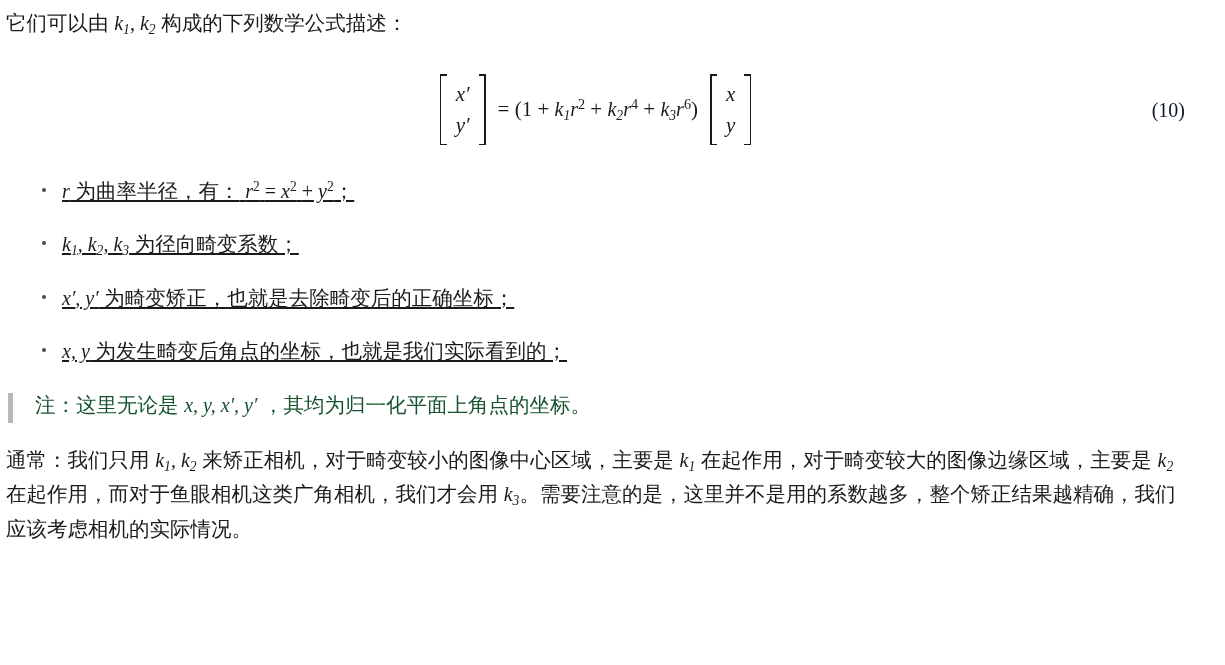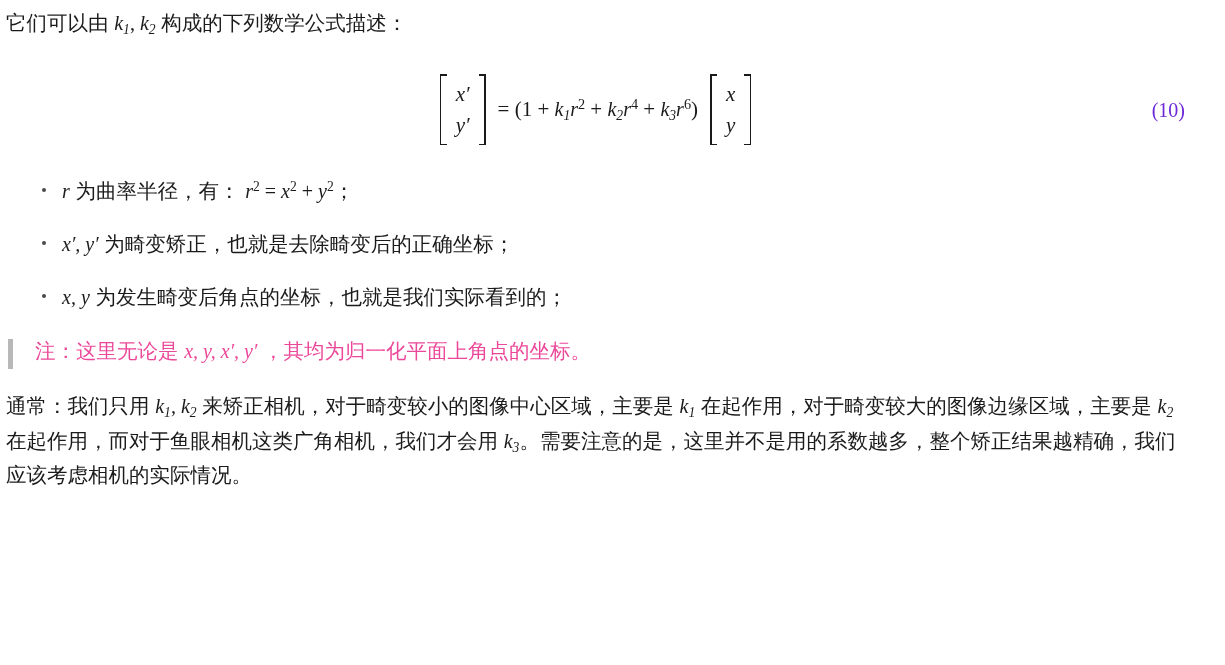--- a/index.html
+++ b/index.html
@@ -70,21 +70,21 @@
     align-items: center;
     height: 86px;
   }
   .eq-tag {
     position: absolute;
     right: 0;
     top: 50%;
     transform: translateY(-50%);
     font-family: "Liberation Serif", serif;
     font-size: 20px;
-    color: #6d28d9;
+    color: #0f172a;
   }
   .matrix {
     display: inline-flex;
     align-items: center;
     position: relative;
     padding: 0 3px;
   }
   .bracket {
     width: 9px;
     align-self: stretch;
@@ -116,20 +116,21 @@
     padding: 0 9px;
     white-space: nowrap;
     text-align: center;
   }
 
   
   ul.bullets {
     list-style: none;
     margin: 4px 0 18px 0;
     padding: 0 0 0 56px;
+    text-decoration: underline;
   }
   ul.bullets li {
     position: relative;
     font-family: "Liberation Sans", sans-serif;
     font-size: 20.5px;
     line-height: 1.55;
     margin: 0 0 21px 0;
     color: #1b1b1b;
   }
   ul.bullets li::before {
@@ -154,21 +155,21 @@
     width: 5px;
     height: 30px;
     background: #b8b8b8;
     margin: 3px 22px 0 2px;
     flex: 0 0 auto;
   }
   .note-text {
     font-family: "Liberation Sans", sans-serif;
     font-size: 20.5px;
     line-height: 1.5;
-    color: #ec4899;
+    color: #14532d;
   }
 
   .tail {
     margin-top: 8px;
   }
 </style>
 </head>
 <body>
 
 <div class="page">
@@ -211,20 +212,23 @@
       </span>
 
     </div>
     <div class="eq-tag">(10)</div>
   </div>
 
 
   <ul class="bullets">
     <li>
       <span class="mi">r</span><span> 为曲率半径，有：</span>&nbsp;<span class="mi">r<span class="sup">2</span>&nbsp;<span class="mo">=</span>&nbsp;x<span class="sup">2</span>&nbsp;<span class="mo">+</span>&nbsp;y<span class="sup">2</span></span><span>；</span>
+    </li>
+    <li>
+      <span class="mi">k<span class="sub">1</span>, k<span class="sub">2</span>, k<span class="sub">3</span></span><span> 为径向畸变系数；</span>
     </li>
     <li>
       <span class="mi">x<span class="prime">′</span>, y<span class="prime">′</span></span><span> 为畸变矫正，也就是去除畸变后的正确坐标；</span>
     </li>
     <li>
       <span class="mi">x, y</span><span> 为发生畸变后角点的坐标，也就是我们实际看到的；</span>
     </li>
   </ul>
 
   <div class="note">

